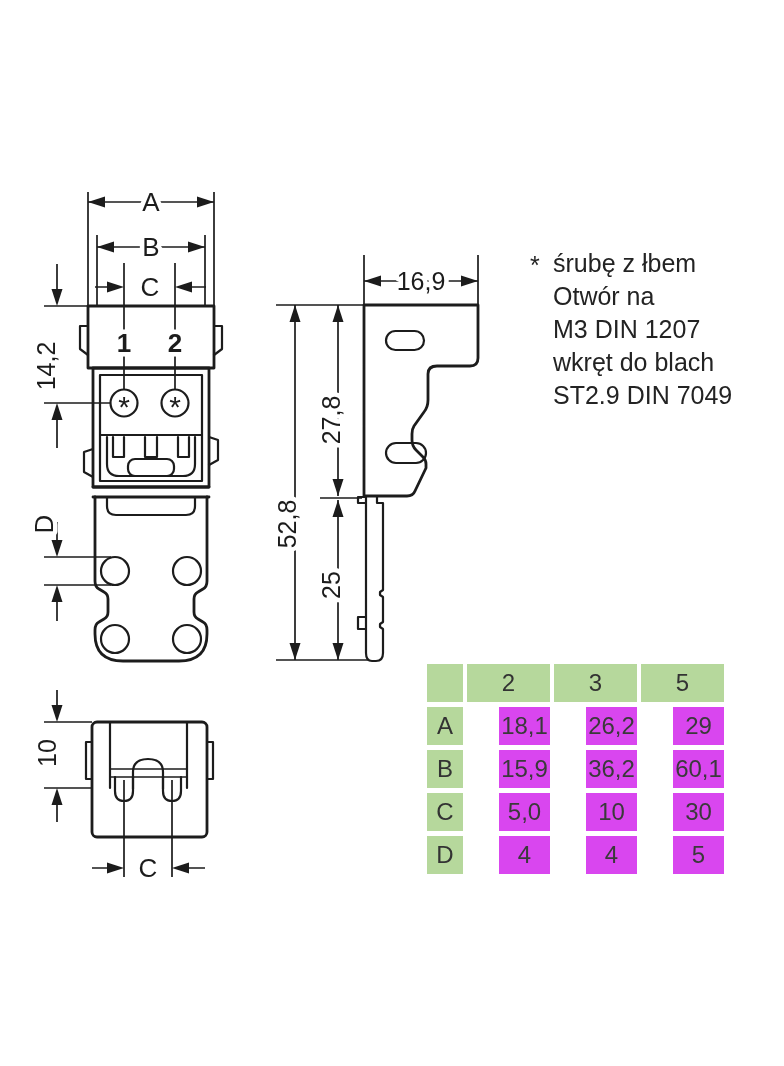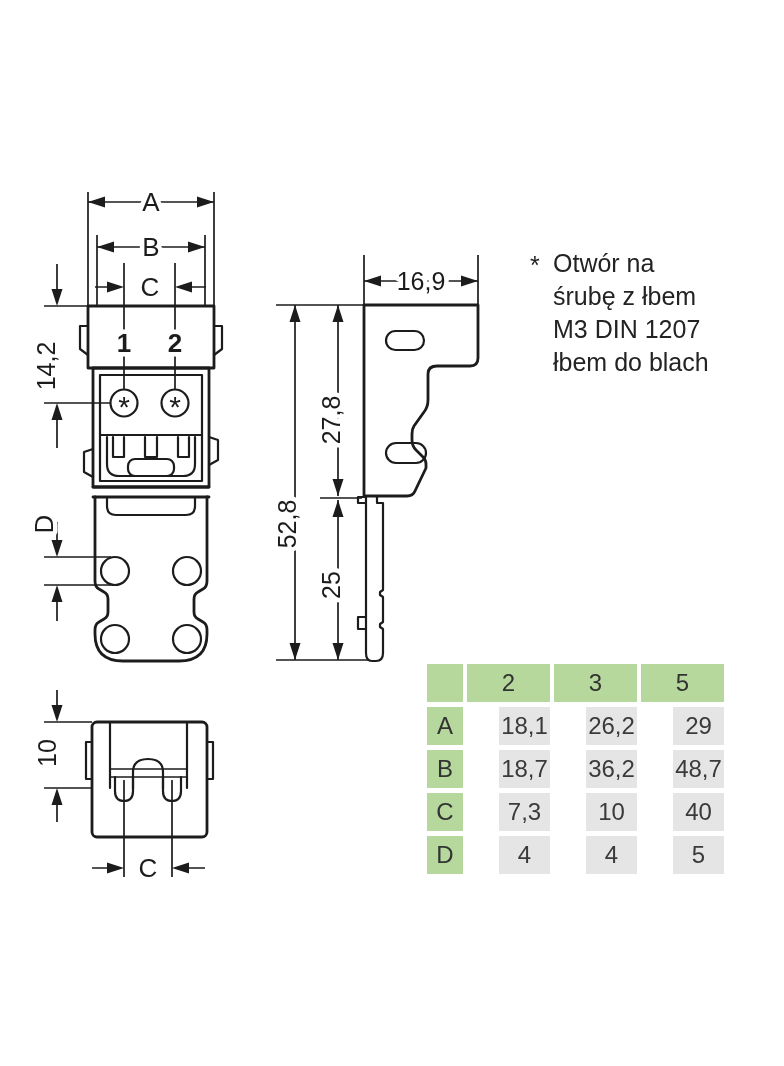--- a/index.html
+++ b/index.html
@@ -21,21 +21,21 @@
   .note{position:absolute;left:529px;top:247px;width:200px;color:#232323;
         font-size:25px;line-height:33px;white-space:nowrap;}
   .note .note-star{position:absolute;left:1px;top:2px;font-size:25px;}
   .note .note-lines{margin-left:24px;}
   
   .spec-table{position:absolute;left:427px;top:664px;display:grid;
         grid-template-columns:36px 83px 83px 83px;grid-auto-rows:38px;
         gap:5px 4px;font-size:24px;color:#3a3a3a;}
   .cell{display:flex;align-items:center;justify-content:center;}
   .cell.head,.cell.rowlabel{background:#b6d89c;color:#333;}
-  .cell.value{background:#e5e5e5;margin-left:32px;}
+  .cell.value{background:#d946ef;margin-left:32px;}
 </style>
 </head>
 <body>
 
 <div class="canvas">
 
 <svg width="784" height="1066" viewBox="0 0 784 1066">
 
   <g>
 
@@ -159,47 +159,48 @@
     <path class="dim" d="M110,769 H187 M110,777 H187"></path>
     <path class="ol2" d="M115,777 V791 Q115,801 124,801 Q133,801 133,791 V777"></path>
     <path class="ol2" d="M163,777 V791 Q163,801 172,801 Q181,801 181,791 V777"></path>
     <path class="ol2" d="M133,789 V772 Q133,759 148,759 Q163,759 163,772 V789"></path>
   </g>
 </svg>
 
   <div class="note">
     <span class="note-star">*</span>
     <div class="note-lines">
+      <div>śrubę z łbem</div>
       <div>Otwór na</div>
-      <div>śrubę z łbem</div>
       <div>M3 DIN 1207</div>
-      <div>łbem do blach</div>
+      <div>wkręt do blach</div>
+      <div>ST2.9 DIN 7049</div>
     </div>
   </div>
 
   <div class="spec-table">
     <div class="cell head"></div>
     <div class="cell head">2</div>
     <div class="cell head">3</div>
     <div class="cell head">5</div>
 
     <div class="cell rowlabel">A</div>
     <div class="cell value">18,1</div>
     <div class="cell value">26,2</div>
     <div class="cell value">29</div>
 
     <div class="cell rowlabel">B</div>
-    <div class="cell value">18,7</div>
+    <div class="cell value">15,9</div>
     <div class="cell value">36,2</div>
-    <div class="cell value">48,7</div>
+    <div class="cell value">60,1</div>
 
     <div class="cell rowlabel">C</div>
-    <div class="cell value">7,3</div>
+    <div class="cell value">5,0</div>
     <div class="cell value">10</div>
-    <div class="cell value">40</div>
+    <div class="cell value">30</div>
 
     <div class="cell rowlabel">D</div>
     <div class="cell value">4</div>
     <div class="cell value">4</div>
     <div class="cell value">5</div>
   </div>
 
 </div>
 
 </body></html>

